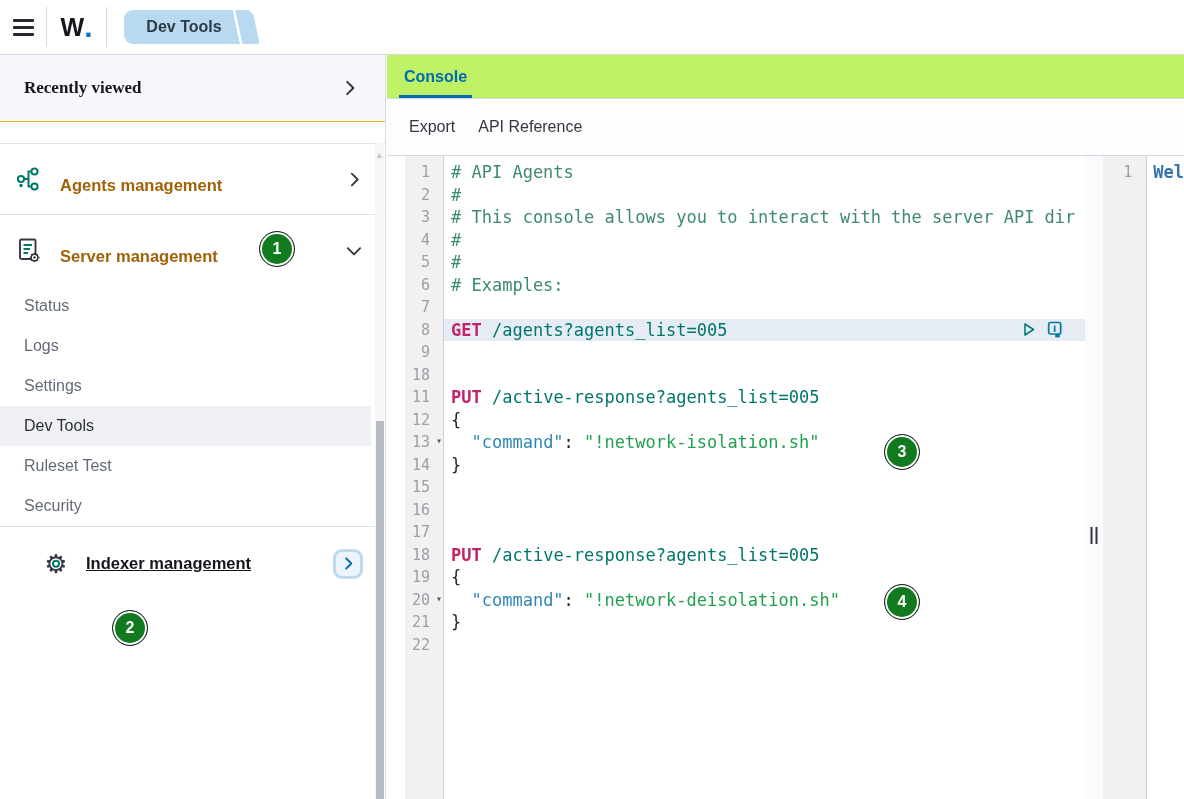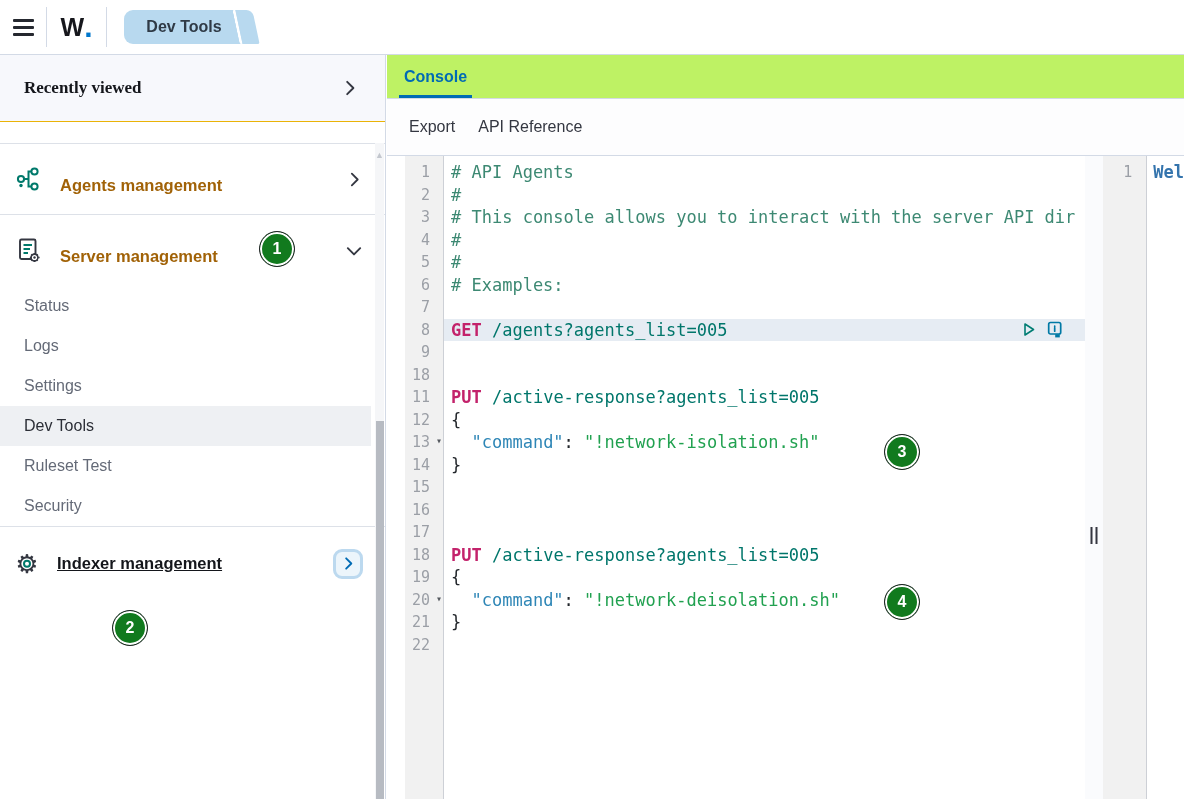--- a/index.html
+++ b/index.html
@@ -27,21 +27,21 @@
   .side-div { border:none; border-top:1px solid #dde1e8; margin:0; }
   .first-div { margin-top:21px; }
   .side-section { height:71px; display:flex; align-items:center; padding:0 22px 0 13px; cursor:pointer; }
   .side-section.bordered { border-bottom:1px solid #dde1e8; }
   .side-section .sec-icon { width:30px; display:flex; justify-content:center; }
   .side-section .sec-label { font-size:16.5px; font-weight:700; color:#a16207; margin-left:17px;margin-top:12px; }
   .sec-spacer { flex:1; }
   .menu { width:calc(100% - 14px); }
   .menu-item { height:40px; display:flex; align-items:center; padding-left:24px; font-size:16px; color:#646a77; cursor:pointer; }
   .menu-item.selected { background:#eef0f3; color:#2b2e36; }
-  .indexer-row { height:73px; display:flex; align-items:center; padding:0 22px 0 10px; cursor:pointer; }
+  .indexer-row { height:73px; display:flex; align-items:center; padding:0 22px 0 10px; cursor:pointer;margin-left:29px; }
   .indexer-icon-wrap { position:relative; width:34px; display:flex; justify-content:center; }
   .gear-glyph { font-size:26px; line-height:26px; color:#343741; font-family:"DejaVu Sans", sans-serif; }
   .gear-core { position:absolute; left:50%; top:50%; width:8px; height:8px; transform:translate(-50%,-54%); border:2.2px solid #00796b; border-radius:50%; background:#fff; }
   .indexer-label { margin-left:13px; font-size:16.5px; font-weight:700; color:#14161b; text-decoration:underline; }
   .indexer-chevron-btn { width:30px; height:30px; border:3px solid #bcd9ef; background:#ecf5fb; border-radius:9px; display:flex; align-items:center; justify-content:center; cursor:pointer; }
 
   
   .side-scrollbar { position:absolute; right:1px; top:0; width:9px; height:676px; background:#f5f6f8; }
   .sb-arrow { position:absolute; top:8px; left:0; width:9px; height:9px; display:flex; justify-content:center; color:#c3c7ce; font-size:9px; line-height:9px; }
   .sb-thumb { position:absolute; top:278px; left:0.5px; width:8px; height:390px; background:#b7bbc2; cursor:pointer; }

